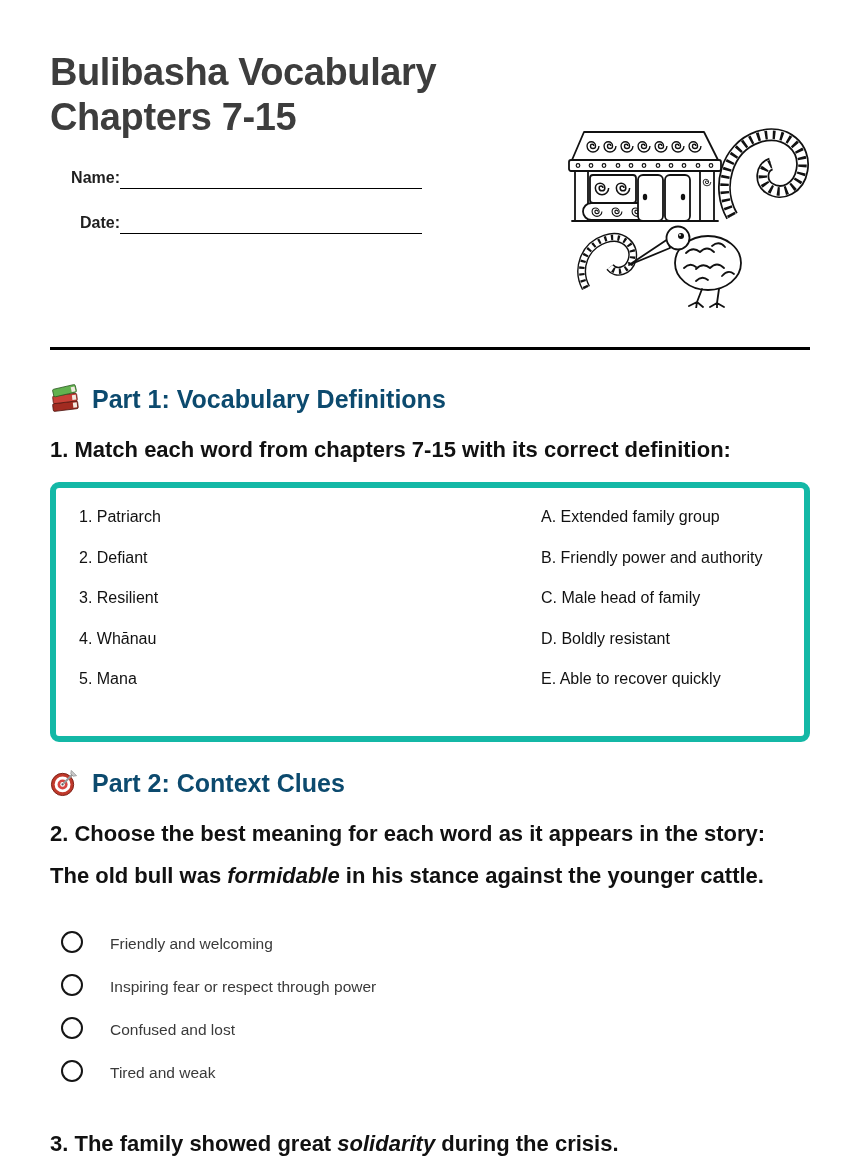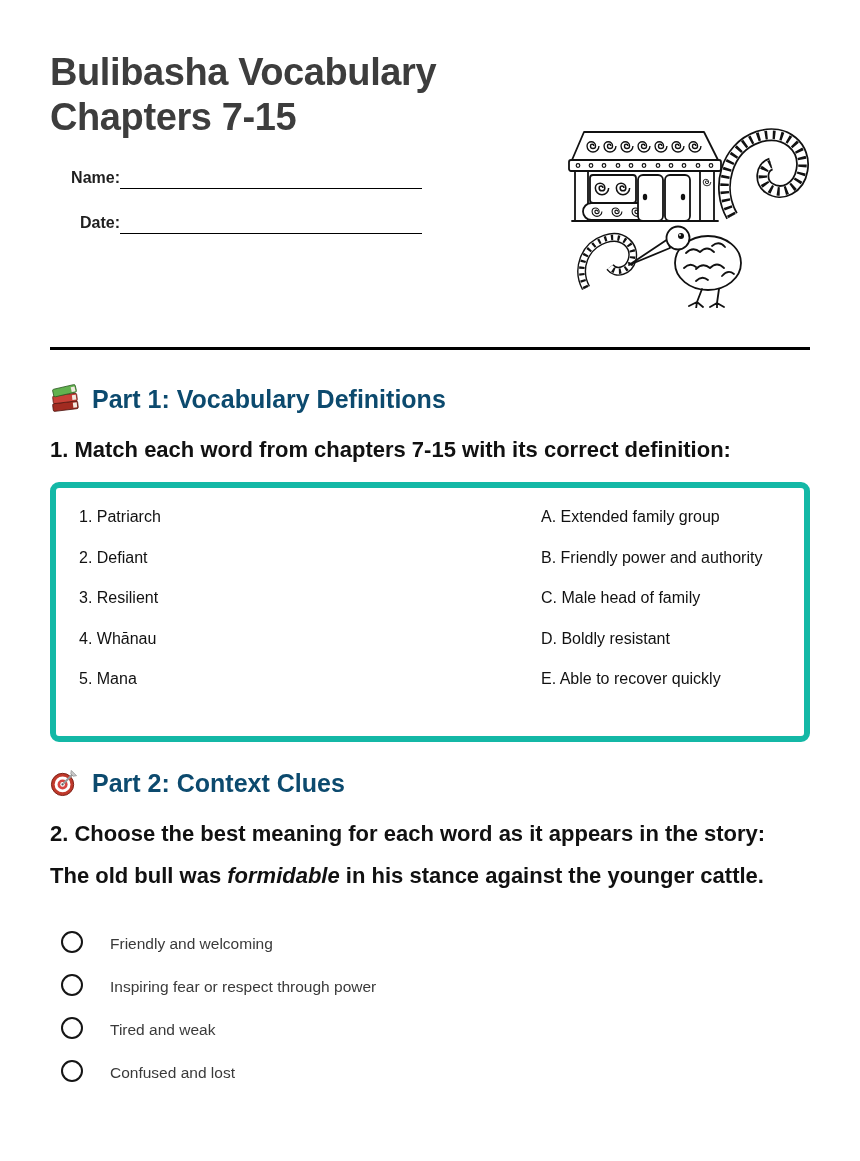--- a/index.html
+++ b/index.html
@@ -205,22 +205,23 @@
     <div class="option-row">
       <span class="radio"></span>
       <span class="option-label">Friendly and welcoming</span>
     </div>
     <div class="option-row">
       <span class="radio"></span>
       <span class="option-label">Inspiring fear or respect through power</span>
     </div>
     <div class="option-row">
       <span class="radio"></span>
+      <span class="option-label">Confused and lost</span>
+    </div>
+    <div class="option-row">
+      <span class="radio"></span>
       <span class="option-label">Tired and weak</span>
     </div>
-    <div class="option-row">
-      <span class="radio"></span>
-      <span class="option-label">Confused and lost</span>
-    </div>
-  </div>
-
+  </div>
+
+  <div class="q-text q3"><span>3. The family showed great </span><span class="em">solidarity</span><span> during the crisis.</span></div>
 
 </div>
 
 </body></html>

